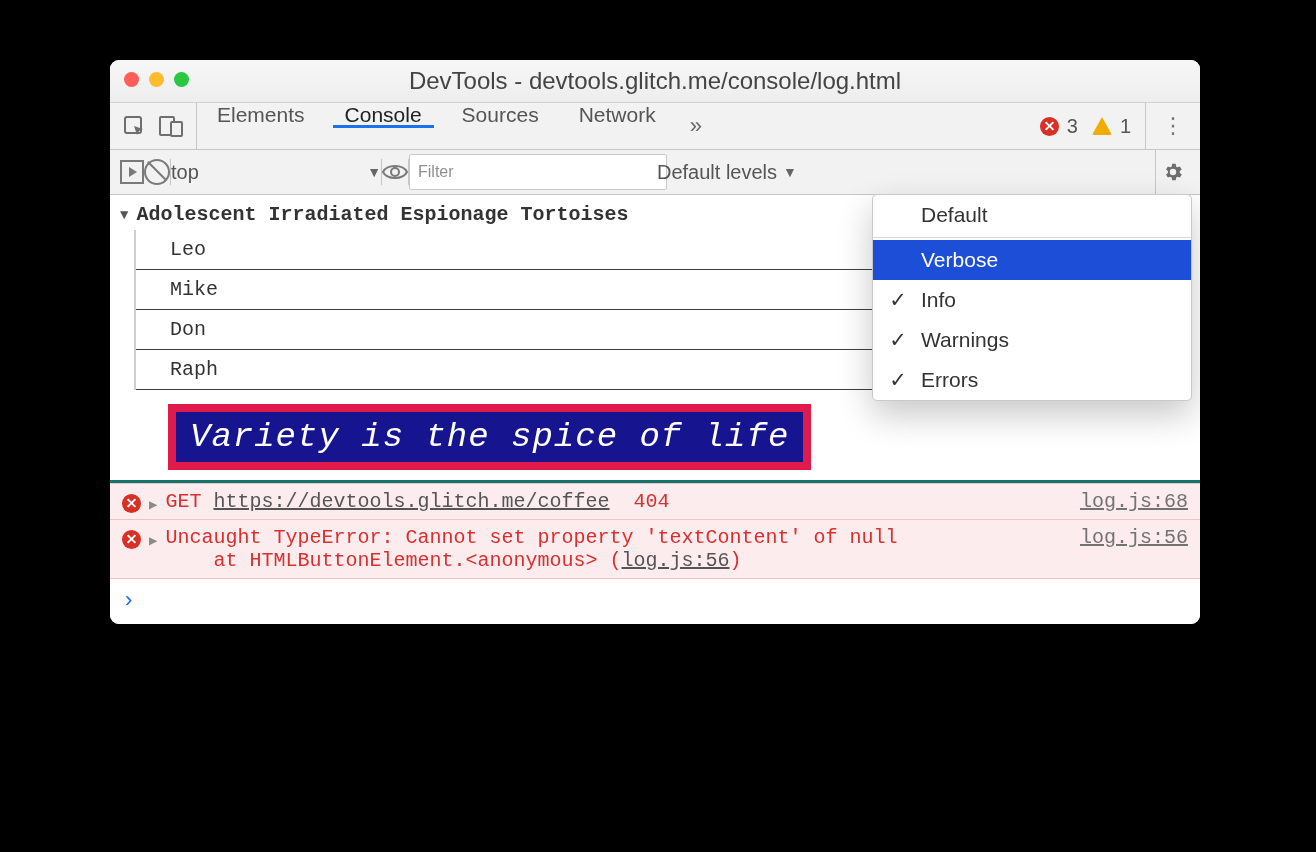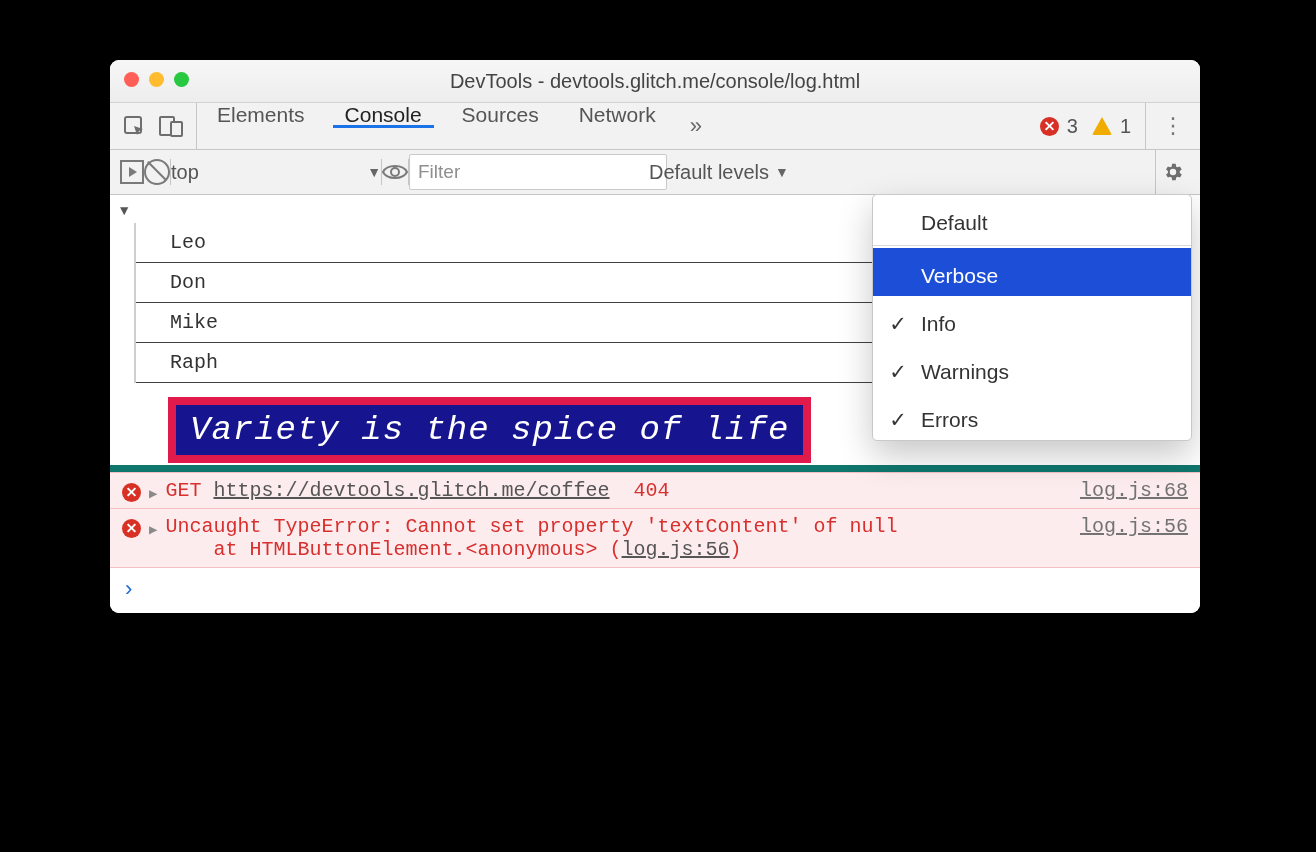--- a/index.html
+++ b/index.html
@@ -29,21 +29,21 @@
   .titlebar{
     height:42px;background:linear-gradient(#f7f7f7,#ededed);
     border-bottom:1px solid #d2d2d2;
     display:flex;align-items:center;position:relative;
   }
   .traffic{position:absolute;left:14px;top:12px;display:flex;gap:10px}
   .dot{width:15px;height:15px;border-radius:50%}
   .dot.red{background:#ff5f57}
   .dot.yel{background:#febc2e}
   .dot.grn{background:#28c840}
-  .title{flex:1;text-align:center;font-size:20px;color:#444}
+  .title{flex:1;text-align:center;font-size:24px;color:#444}
   
   .tabs{
     height:46px;background:var(--toolbar-bg);
     border-bottom:1px solid var(--border);
     display:flex;align-items:center;
     font-size:21px;color:#606060;
   }
   .tabs .tools{display:flex;align-items:center;gap:12px;padding:0 12px;border-right:1px solid var(--border);height:100%}
   .icon{display:inline-flex;align-items:center;justify-content:center}
   .tabs .tablist{display:flex;align-items:flex-start;height:100%;gap:0}
@@ -69,35 +69,35 @@
   .sq .tri{width:0;height:0;border-top:5px solid transparent;border-bottom:5px solid transparent;border-left:8px solid #7a7a7a;margin-left:2px}
   .noenter{width:22px;height:22px;border:2px solid #7a7a7a;border-radius:50%;position:relative}
   .noenter::after{content:"";position:absolute;left:-2px;top:9px;width:26px;height:2px;background:#7a7a7a;transform:rotate(45deg)}
   .vsep{width:1px;height:26px;background:var(--border)}
   .select{display:flex;align-items:center;gap:8px;min-width:210px}
   .select .caret{font-size:14px;color:#666}
   .eye{font-size:22px;color:#7a7a7a}
   .filter{flex:0 0 240px}
   .filter input{
     width:100%;height:30px;border:1px solid #c9c9c9;background:#fff;
-    font-size:19px;padding:2px 8px;color:#333;border-radius:2px;
+    font-size:16px;padding:2px 8px;color:#333;border-radius:2px;
   }
   .filter input::placeholder{color:#8f8f8f}
-  .levels{display:flex;align-items:center;gap:6px}
+  .levels{margin-left:8px;display:flex;align-items:center;gap:6px}
   .levels .caret{font-size:14px;color:#666}
   .bar2 .grow{flex:1}
   .gear{padding:0 6px;color:#6e6e6e;font-size:22px;border-left:1px solid var(--border);height:100%;display:flex;align-items:center}
   
   .console{background:#fff}
   .tree{padding:8px 10px 0 10px;font-family:var(--mono);font-size:20px}
   .tree .head{display:flex;align-items:center;gap:8px;font-weight:700}
   .tree .head .tri{color:#555;font-size:14px}
   .tree ul{list-style:none;margin:4px 0 0 14px;padding:0;border-left:2px solid #cfcfcf}
   .tree li{padding:8px 0 8px 34px;border-bottom:1px solid #404040}
-  .styled-wrap{padding:14px 10px 2px 58px;border-bottom:7px solid #0f766e}
+  .styled-wrap{padding:14px 10px 10px 58px;border-bottom:3px solid #0f766e}
   .styled{
     display:inline-block;background:#16158f;color:#fff;border:8px solid #e11a4c;
     font-family:var(--mono);font-style:italic;font-size:34px;padding:6px 14px;letter-spacing:1px;
   }
   .err{background:var(--error-bg);border-top:1px solid var(--error-border);border-bottom:1px solid var(--error-border);
        padding:6px 12px;font-family:var(--mono);font-size:20px;color:var(--error-red);display:flex;gap:8px;align-items:flex-start}
   .err + .err{border-top:none}
   .err .mini-ico{flex:0 0 auto;margin-top:4px}
   .err .disclose{color:#8a8a8a;font-size:14px;margin-top:6px}
   .err a{color:#737373;text-decoration:underline}
@@ -108,21 +108,21 @@
   .err .code{color:var(--error-red);margin-left:12px}
   .stack{color:var(--error-red)}
   .stack .loc{color:#555;text-decoration:underline}
   .prompt{padding:10px 12px;font-family:var(--mono);font-size:22px;color:#2571d6}
   
   .menu{
     position:absolute;right:8px;top:134px;width:318px;background:#fff;
     border:1px solid #c9c9c9;border-radius:5px;box-shadow:0 14px 34px rgba(0,0,0,.22);
     font-size:21px;overflow:hidden;
   }
-  .menu .item{display:flex;align-items:flex-end;gap:14px;padding:16px 18px 8px 16px}
+  .menu .item{display:flex;align-items:flex-end;gap:14px;padding:8px 18px 8px 16px}
   .menu .item .chk{width:18px;display:inline-block;text-align:center;color:#333}
   .menu .item.sel{background:#1d4ed8;color:#fff}
   .menu .sep{height:1px;background:#d9d9d9;margin:2px 0}
   svg{display:block}
 </style>
 </head>
 <body>
 
 <div class="window">
 
@@ -211,25 +211,26 @@
           </svg>
       </span>
     </div>
   </div>
 
   <div class="console">
 
     <div class="tree">
       <div class="head">
         <span class="tri">▼</span>
+        <span>Adolescent Irradiated Espionage Tortoises</span>
       </div>
       <ul>
         <li><span>Leo</span></li>
+        <li><span>Mike</span></li>
         <li><span>Don</span></li>
-        <li><span>Mike</span></li>
         <li><span>Raph</span></li>
       </ul>
     </div>
 
     <div class="styled-wrap">
       <span class="styled">Variety is the spice of life</span>
     </div>
 
     <div class="err">
       <span class="err-ico mini-ico"></span>

